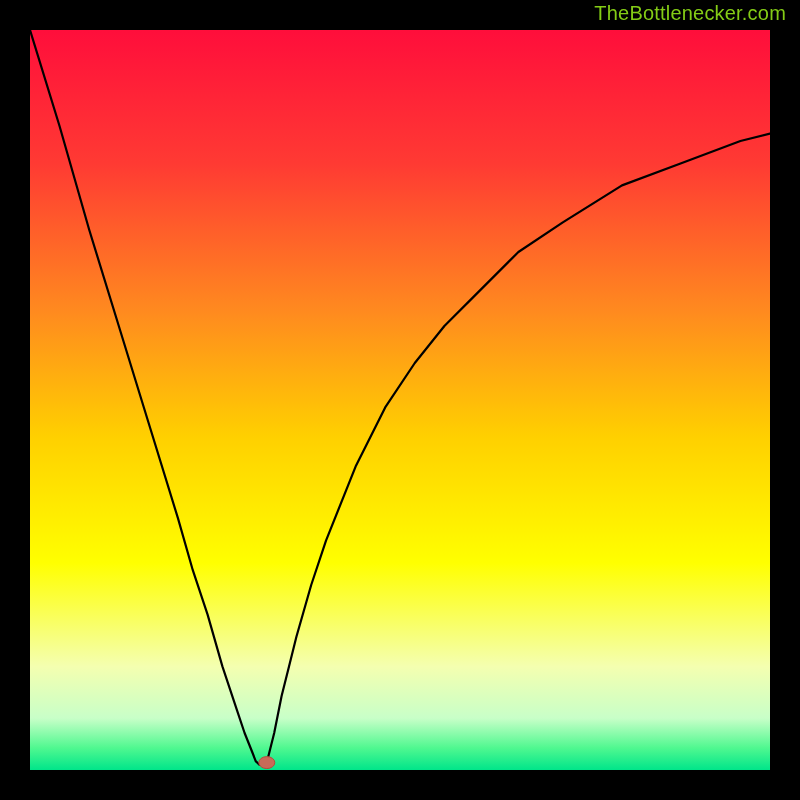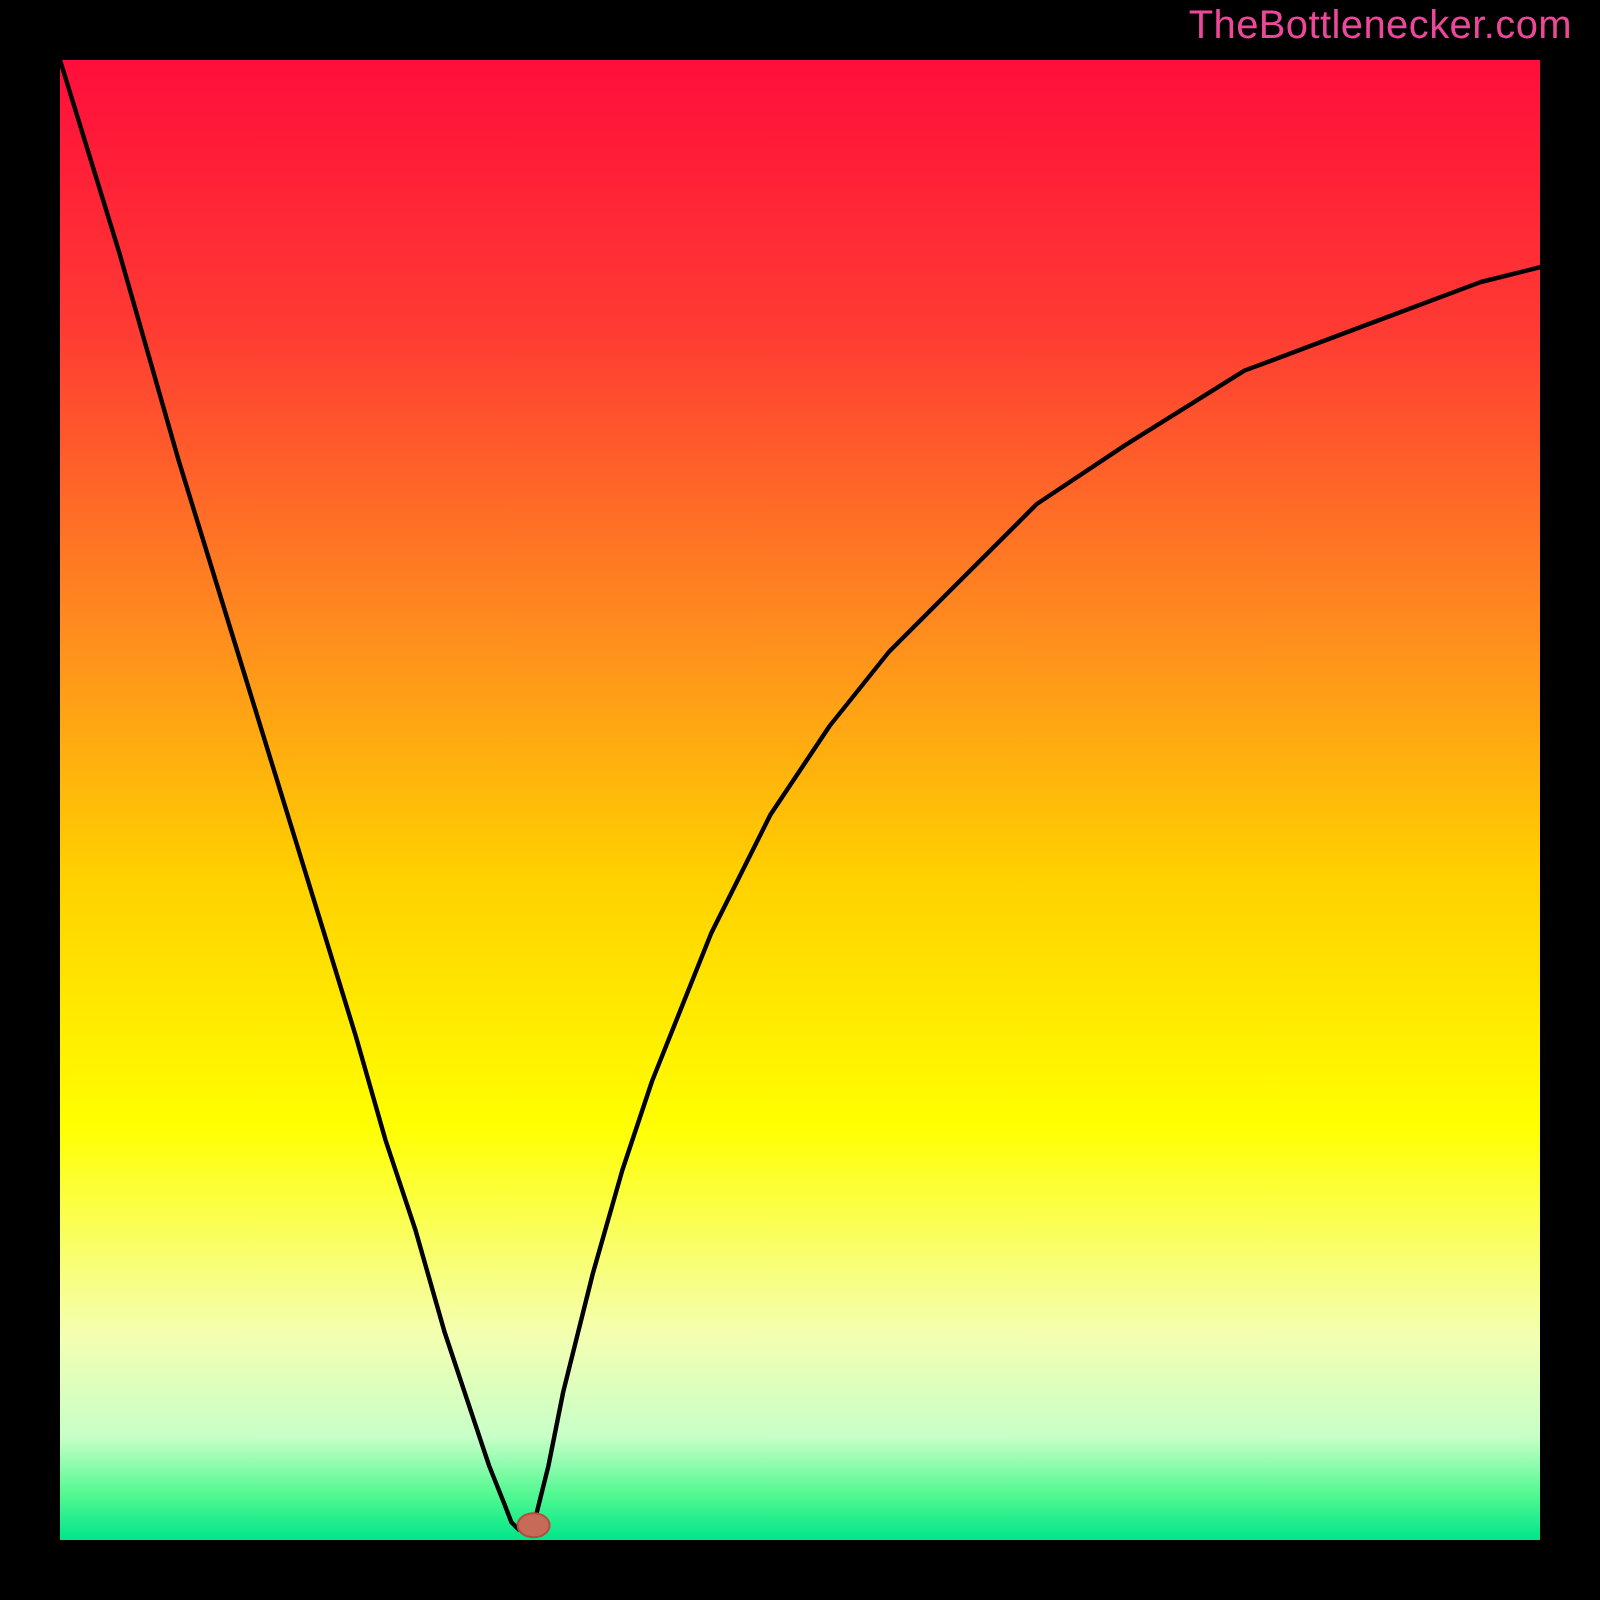--- a/index.html
+++ b/index.html
@@ -16,21 +16,21 @@
     top: 0;
     left: 0;
     width: 800px;
     height: 800px;
     background: #000;
   }
   .watermark {
     position: absolute;
     top: 2px;
     right: 14px;
-    color: #ec4899;
+    color: #84cc16;
     font-size: 20px;
     letter-spacing: 0.2px;
     font-weight: 400;
     user-select: none;
   }
   .plot {
     position: absolute;
     top: 30px;
     left: 30px;
     width: 740px;

